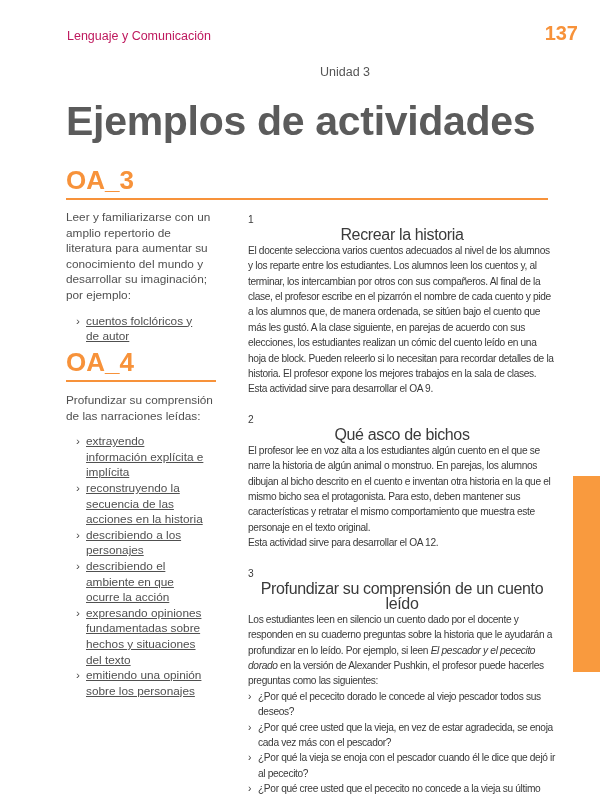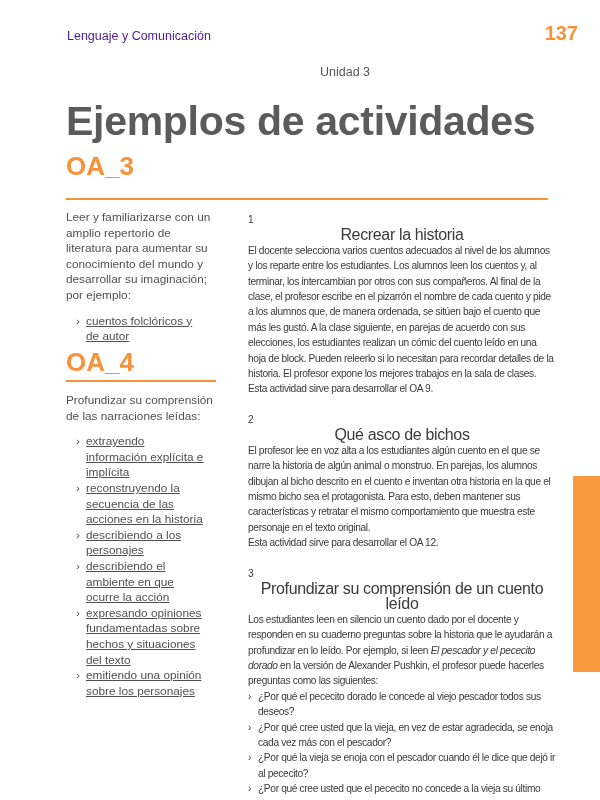--- a/index.html
+++ b/index.html
@@ -1,23 +1,23 @@
 <!DOCTYPE html>
 <html><head>
   <meta charset="utf-8">
   <style>
     html, body { margin: 0; padding: 0; background: #ffffff; }
     body { width: 600px; height: 800px; position: relative; overflow: hidden;
            font-family: "Liberation Sans", sans-serif; color: #4a4a4a; }
-    .hdr-subject { position: absolute; left: 67px; top: 29px; font-size: 12.5px; color: #4c1d95; }
+    .hdr-subject { position: absolute; left: 67px; top: 29px; font-size: 12.5px; color: #be185d; }
     .hdr-unit { position: absolute; left: 320px; top: 29px; font-size: 12.5px; color: #555; margin-top: 36px; }
     .hdr-page { position: absolute; right: 22px; top: 22px; font-size: 20px; font-weight: bold; color: #f7923a; }
     .title { position: absolute; left: 66px; top: 98px; font-size: 41px; font-weight: bold; color: #5b5b5b; letter-spacing: -0.3px; margin: 0; }
     .oa-heading { position: absolute; left: 66px; font-size: 26px; font-weight: bold; color: #f7923a; margin: 0; }
-    .oa3 { top: 151px; }
+    .oa3 { top: 165px; }
     .oa4 { top: 347px; }
     .rule { position: absolute; left: 66px; height: 2px; background: #f7923a; }
     .rule3 { top: 198px; width: 482px; }
     .rule4 { top: 380px; width: 150px; }
     .left-text { position: absolute; left: 66px; width: 152px; font-size: 11.8px; line-height: 15.6px; color: #505050; }
     .left-text ul { list-style: none; margin: 10px; padding: 0; text-decoration: underline; }
     .left-text li { position: relative; padding-left: 10px; }
     .left-text li::before { content: "›"; position: absolute; left: 0; top: 0; }
     .oa3-text { top: 210px; }
     .oa4-text { top: 393px; }

